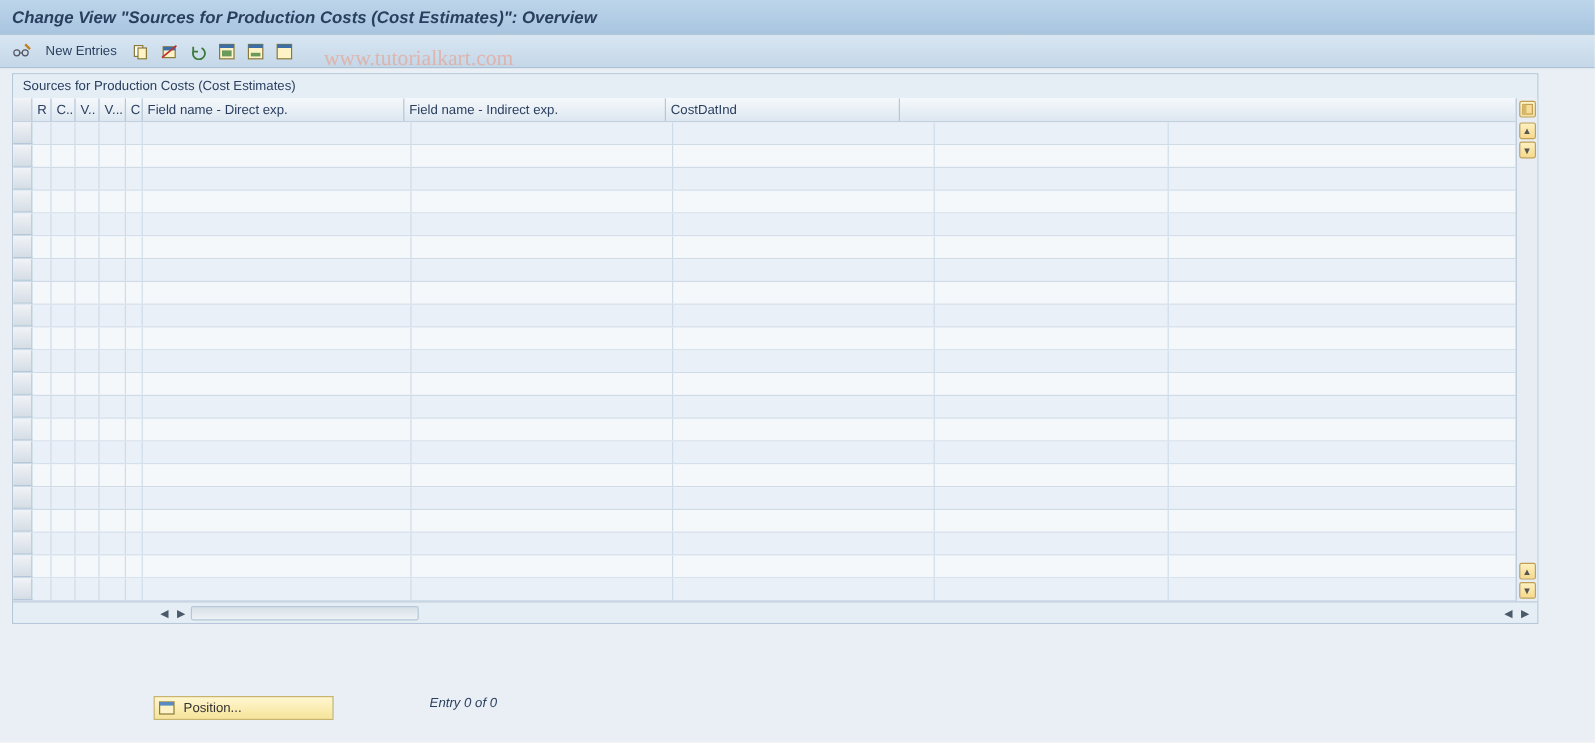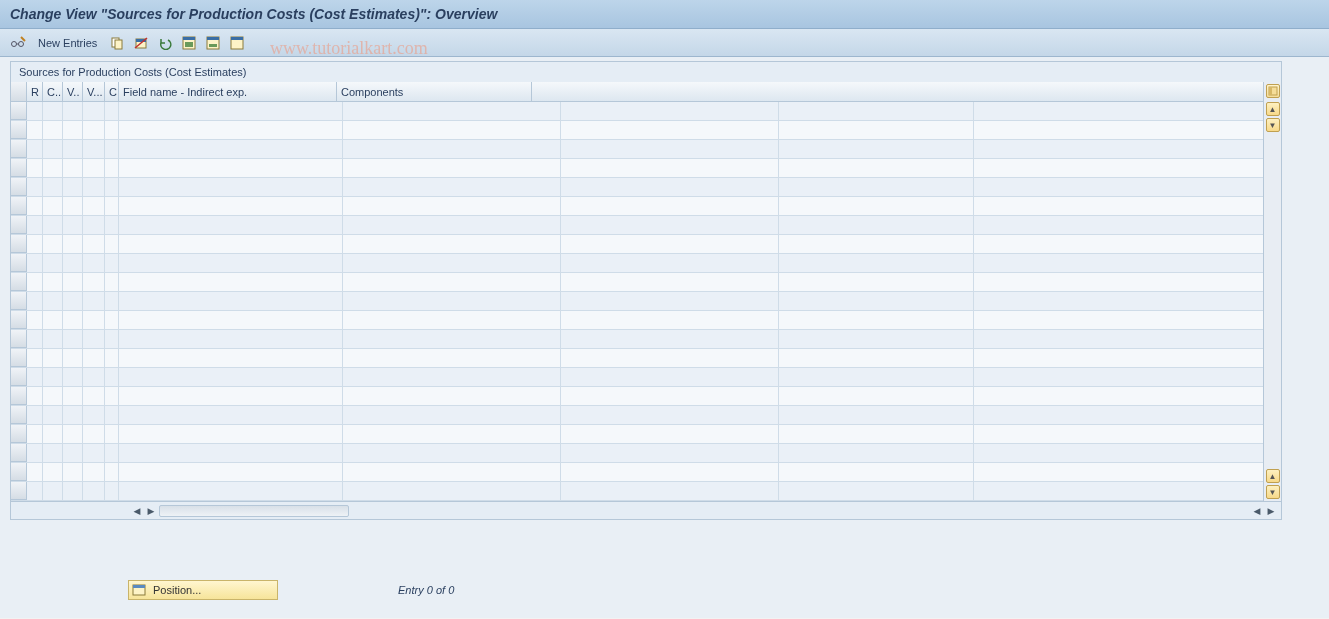--- a/index.html
+++ b/index.html
@@ -178,22 +178,21 @@
       border: 1px solid #b5c7d8;
       border-radius: 2px;
       position: relative;
     }
     .hscroll-fill { flex: 1; }
     .footer-bar {
       position: absolute;
       bottom: 18px;
       left: 128px;
       display: flex;
-      align-items: center;
-      gap: 120px;
+      gap: 80px;
     }
     .position-btn {
       display: inline-flex;
       align-items: center;
       background: linear-gradient(to bottom, #fff6d0, #f6e49a);
       border: 1px solid #c9b46a;
       height: 20px;
       padding: 0 10px 0 2px;
       font-size: 11px;
       color: #333;
@@ -281,22 +280,23 @@
 
     <div class="grid-wrapper">
       <div class="grid-body">
         <div class="grid-header">
           <div class="cell col-sel"></div>
           <div class="cell col-r">R</div>
           <div class="cell col-c1">C..</div>
           <div class="cell col-v1">V..</div>
           <div class="cell col-v2">V...</div>
           <div class="cell col-c2">C</div>
+          <div class="cell col-direct">Field name - Direct exp.</div>
           <div class="cell col-indirect">Field name - Indirect exp.</div>
-          <div class="cell col-costdat">Components</div>
+          <div class="cell col-costdat">CostDatInd</div>
         </div>
         <div id="rows-container">
             <div class="grid-row">
               <div class="row-selector"></div>
               <div class="cell col-r"></div>
               <div class="cell col-c1"></div>
               <div class="cell col-v1"></div>
               <div class="cell col-v2"></div>
               <div class="cell col-c2"></div>
               <div class="cell col-comp"></div>

